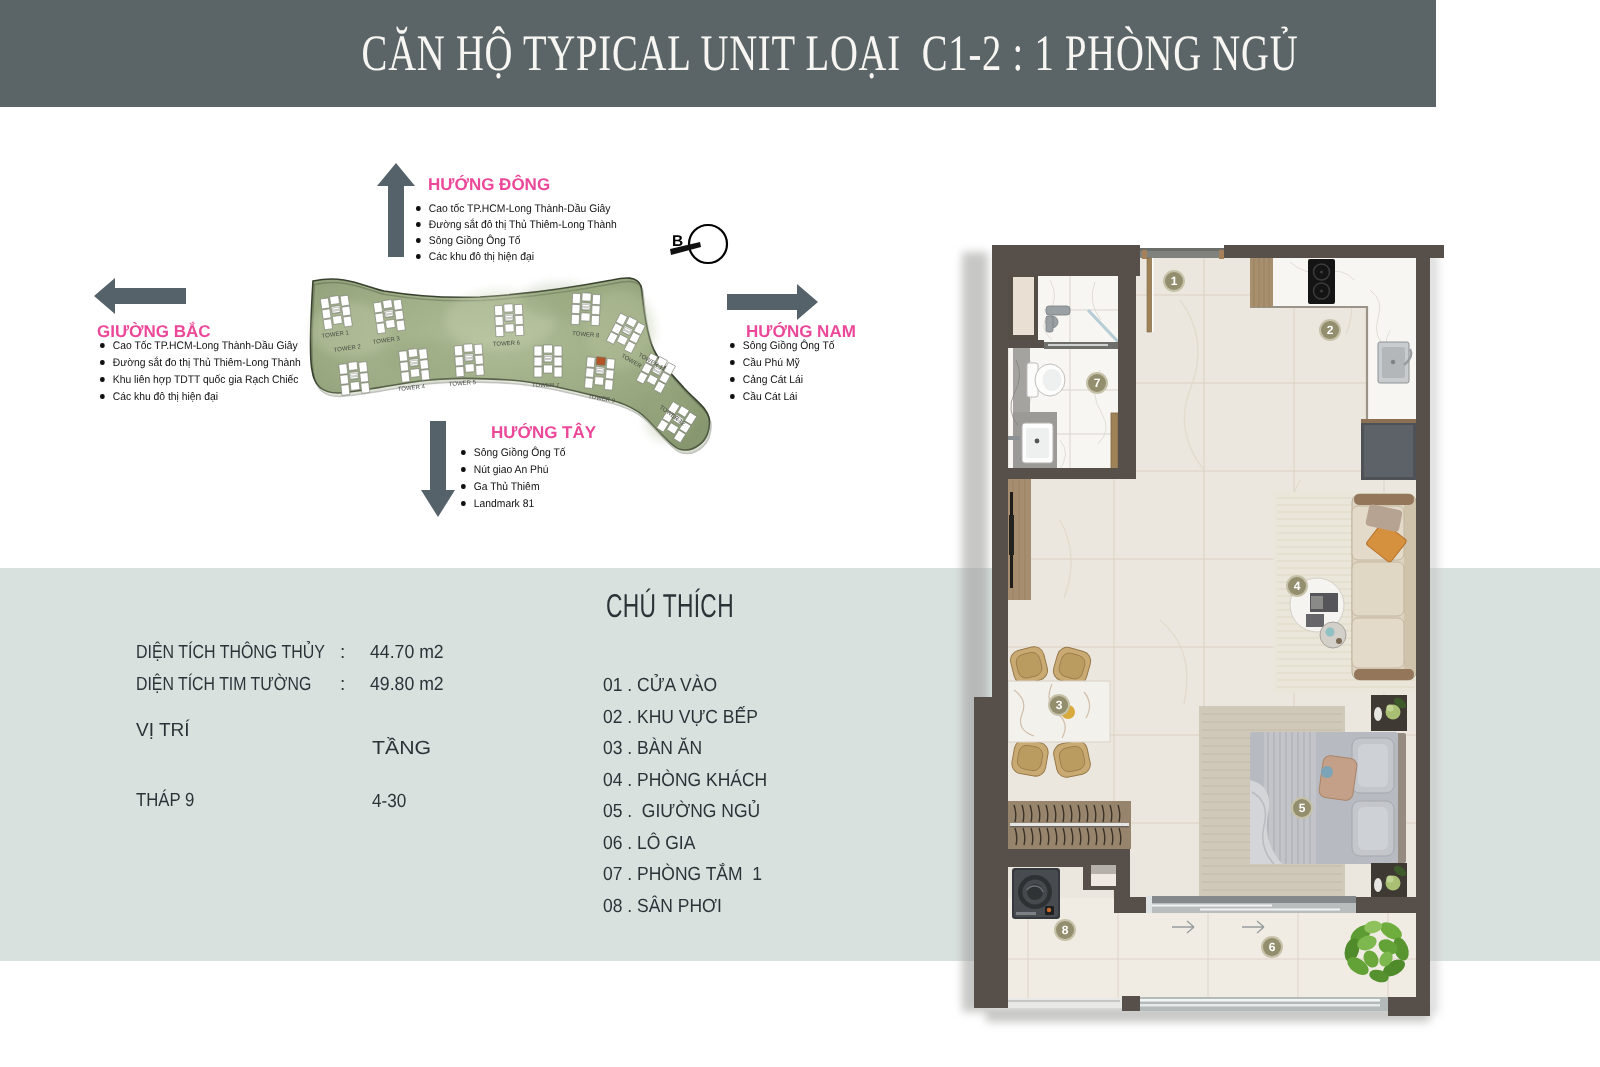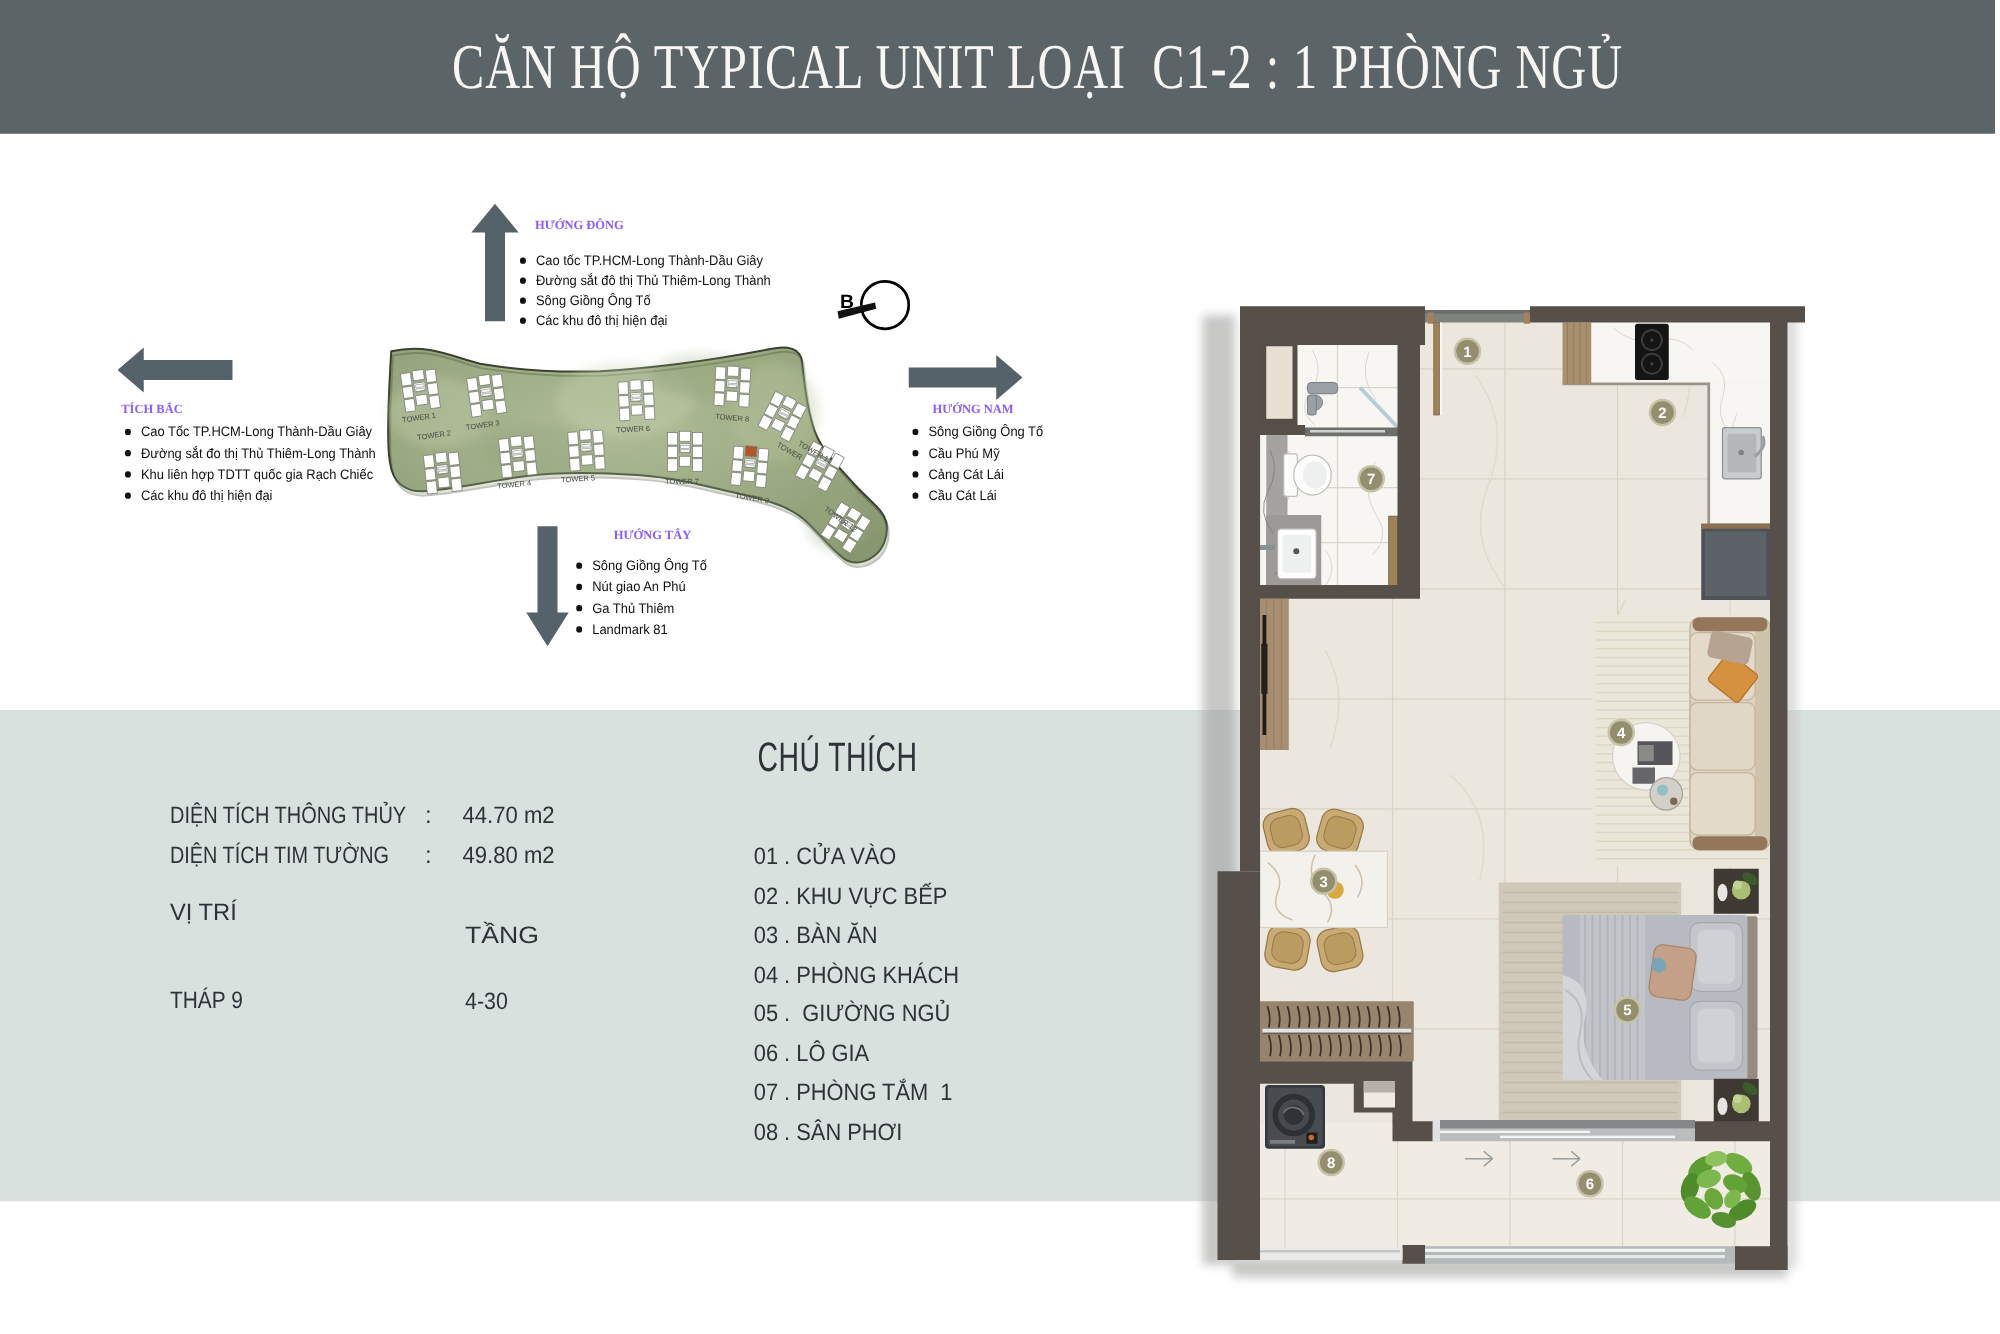--- a/index.html
+++ b/index.html
@@ -1,25 +1,25 @@
 <!DOCTYPE html>
 <html><head>
 <meta charset="utf-8">
 <style>
   html,body{margin:0;padding:0;}
   *{-webkit-font-smoothing:antialiased;text-rendering:geometricPrecision;}
   body{width:1600px;height:1067px;position:relative;background:#ffffff;overflow:hidden;
        font-family:"Liberation Sans", sans-serif;}
   .abs{position:absolute;}
-  #header{left:0;top:0;width:1596px;height:107px;background:#5b6568;}
+  #header{left:0;top:0;width:1436px;height:107px;background:#5b6568;}
   #header .t{position:absolute;left:0;top:29px;width:1600px;text-align:center;
      font-family:"Liberation Serif", serif;color:#f7f6f3;font-size:51px;line-height:51px;
      letter-spacing:1px;transform:translateX(30px) scaleX(0.758);transform-origin:50% 0;}
   #band{left:0;top:568px;width:1600px;height:393px;background:#d9e1df;}
-  .dirtitle{font-weight:bold;font-size:10px;color:#8b5cf6;letter-spacing:0px;white-space:nowrap;font-family:Liberation Serif, serif;}
+  .dirtitle{font-weight:bold;font-size:17px;color:#ec4899;letter-spacing:0px;white-space:nowrap;}
   .dirlist{font-size:11px;color:#101010;white-space:nowrap;transform:scaleX(0.94);transform-origin:0 0;}
   s.b{text-decoration:none;display:inline-block;width:4.6px;height:4.6px;border-radius:50%;background:#111;margin-right:9px;vertical-align:1.5px;}
   .dirlist div{position:absolute;}
   .panel-t{color:#2d3237;font-size:19px;letter-spacing:0px;white-space:nowrap;transform-origin:0 0;}
 </style>
 </head>
 <body>
 <div id="header" class="abs">
     <div class="t">CĂN HỘ TYPICAL UNIT LOẠI&nbsp; C1-2 : 1 PHÒNG NGỦ</div>
   </div>
@@ -682,21 +682,21 @@
 </svg>
 
 <div class="abs dirtitle" style="left:428px;top:175px;">HƯỚNG ĐÔNG</div>
 <div class="abs dirlist" style="left:416px;top:201px;line-height:16.3px;">
   <div style="top:0px;"><s class="b"></s>Cao tốc TP.HCM-Long Thành-Dầu Giây</div>
   <div style="top:16px;"><s class="b"></s>Đường sắt đô thị Thủ Thiêm-Long Thành</div>
   <div style="top:32px;"><s class="b"></s>Sông Giồng Ông Tố</div>
   <div style="top:48px;"><s class="b"></s>Các khu đô thị hiện đại</div>
 </div>
 
-<div class="abs dirtitle" style="left:97px;top:322px;">TÍCH BẮC</div>
+<div class="abs dirtitle" style="left:97px;top:322px;">GIƯỜNG BẮC</div>
 <div class="abs dirlist" style="left:100px;top:340px;">
   <div style="top:0px;"><s class="b"></s>Cao Tốc TP.HCM-Long Thành-Dầu Giây</div>
   <div style="top:17px;"><s class="b"></s>Đường sắt đo thị Thủ Thiêm-Long Thành</div>
   <div style="top:34px;"><s class="b"></s>Khu liên hợp TDTT quốc gia Rạch Chiếc</div>
   <div style="top:51px;"><s class="b"></s>Các khu đô thị hiện đại</div>
 </div>
 
 <div class="abs dirtitle" style="left:746px;top:322px;">HƯỚNG NAM</div>
 <div class="abs dirlist" style="left:730px;top:340px;">
   <div style="top:0px;"><s class="b"></s>Sông Giồng Ông Tố</div>

